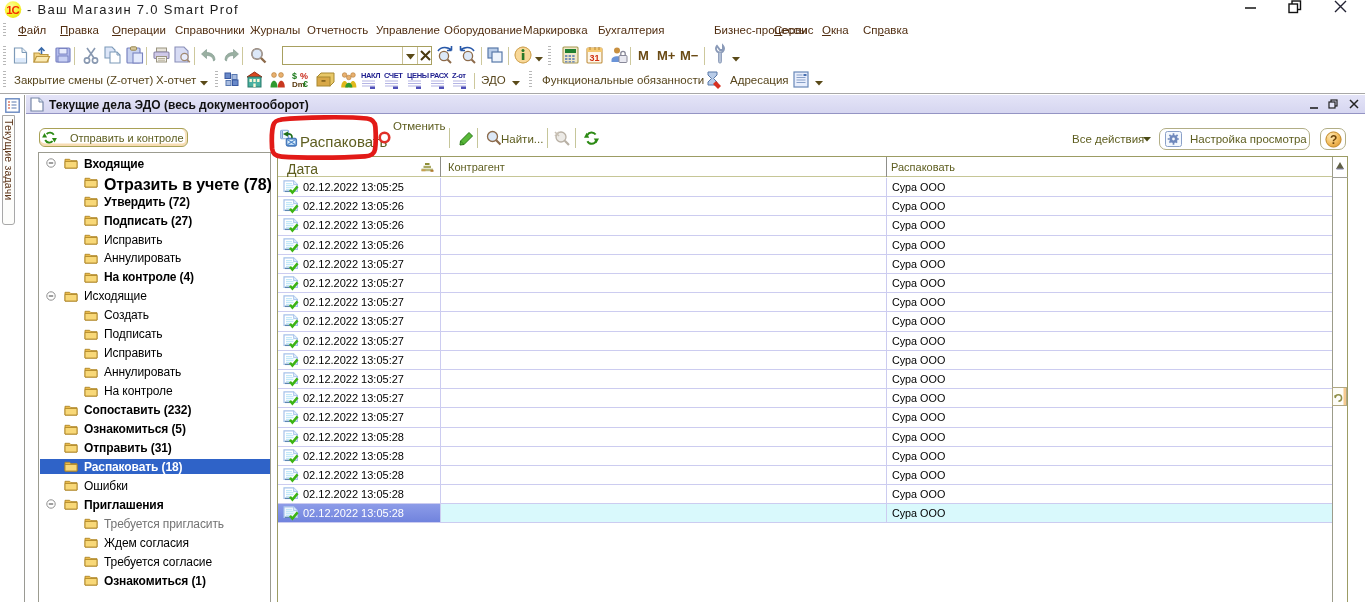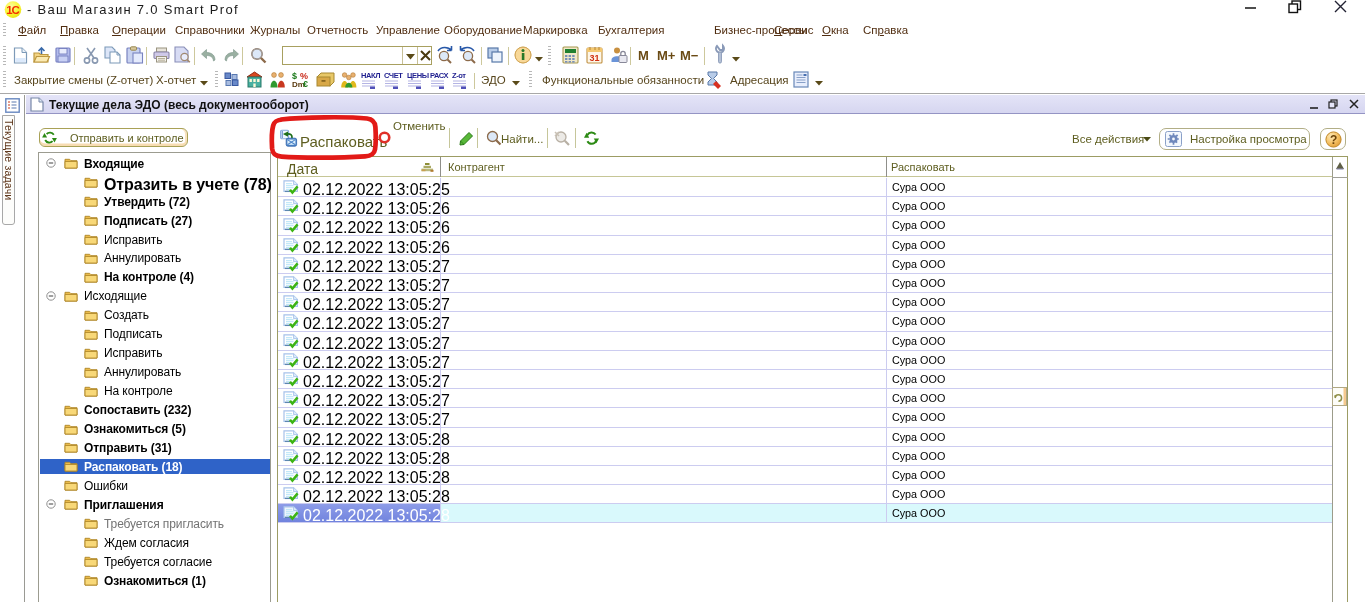--- a/index.html
+++ b/index.html
@@ -7,21 +7,21 @@
 .a{position:absolute;}
 .menu{font-size:11.5px;color:#502d10;}
 .u{text-decoration:underline;}
 .sep1{position:absolute;width:1px;background:#cdc89c;top:47px;height:18px;}
 .sep2{position:absolute;width:1px;background:#cdc89c;top:73px;height:16px;}
 .sep3{position:absolute;width:1px;background:#c6c69a;top:128px;height:20px;}
 .grip{position:absolute;width:3px;background-image:repeating-linear-gradient(#b8b8b8 0 1px,#fff 1px 3px);}
 .tbtxt{font-size:11.5px;color:#57451c;}
 .olv{color:#5e5e20;}
 svg{position:absolute;overflow:visible;}
-.cell{position:absolute;font-size:16px;color:#000;}
+.cell{position:absolute;font-size:11px;color:#000;}
 </style></head>
 <body>
 
 
 <div class="a" style="left:4px;top:1px;width:18px;height:18px;">
 <svg width="18" height="18" viewBox="0 0 18 18">
       <defs>
         <radialGradient id="lg" cx="0.4" cy="0.3" r="0.85">
           <stop offset="0" stop-color="#fdfda0"></stop>
           <stop offset="0.5" stop-color="#f8f838"></stop>

